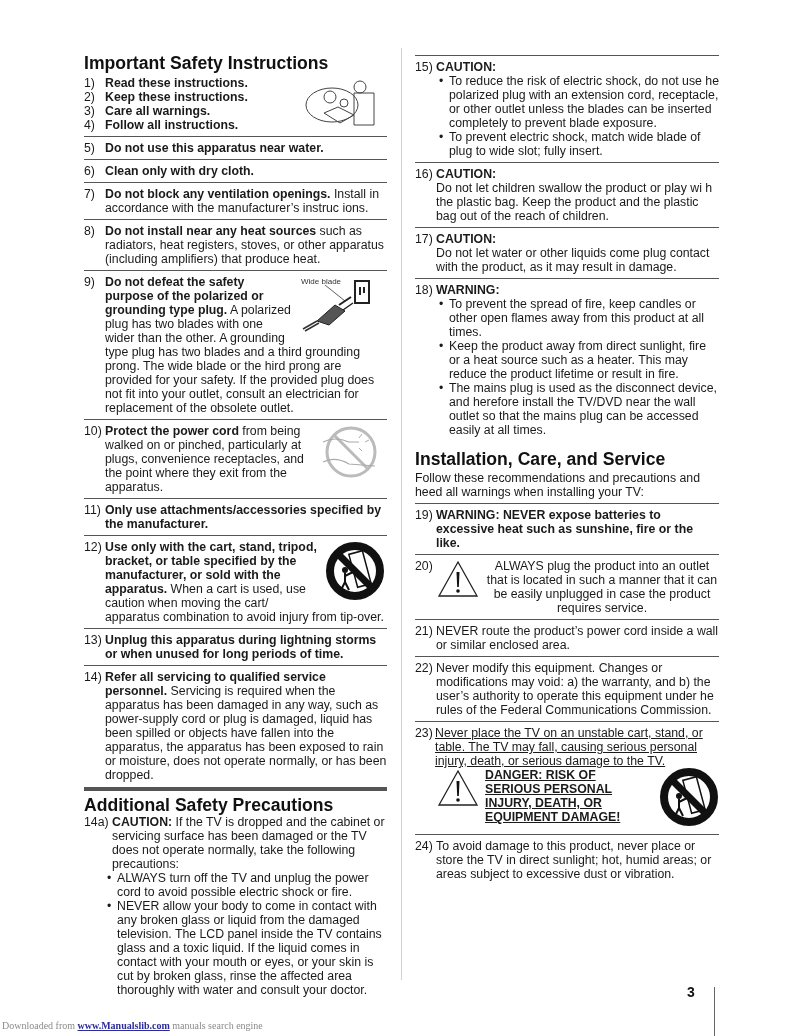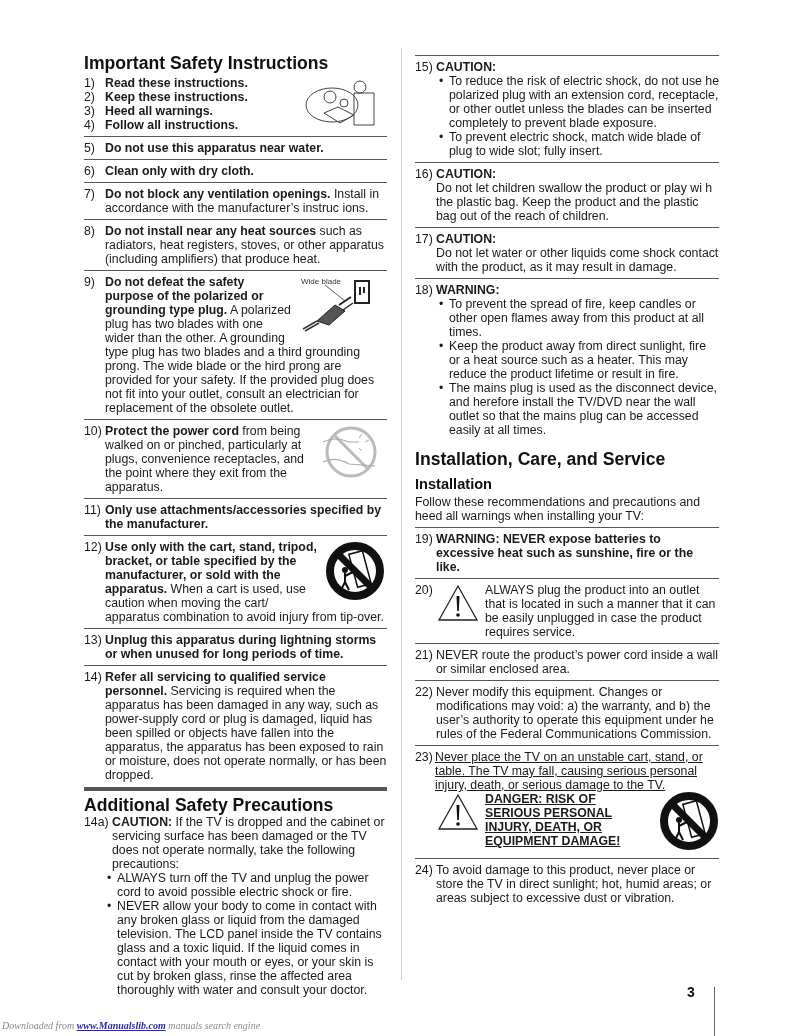--- a/index.html
+++ b/index.html
@@ -13,38 +13,38 @@
   h2.sub { font-size: 14.6px; font-weight: bold; line-height: 18px; color: #111; }
   .rule { height: 0; border-top: 1.4px solid #555; margin: 4px 0 4px 0; }
   .rule.thick { border-top: 4px solid #555; margin: 5px 0 4px 0; }
   .item { position: relative; padding-left: 21px; }
   .item .num { position: absolute; left: 0; top: 0; }
   b, .b { font-weight: bold; }
   .bullets { list-style: none; padding-left: 14px; }
   .bullets li { position: relative; padding-left: 10px; }
   .bullets li::before { content: "•"; position: absolute; left: 0; top: 0; }
   .fig { position: absolute; }
-  .footer-dl { position: absolute; left: 2px; top: 1019px; font-family: "Liberation Serif", serif; font-size: 10px; color: #8a8a8a; font-style: italic; }
+  .footer-dl { position: absolute; left: 2px; top: 1019px; font-family: "Liberation Serif", serif; font-size: 10px; color: #8a8a8a; }
   .footer-dl a { color: #2b2b9a; text-decoration: underline; font-weight: bold; }
   .page-num { position: absolute; left: 687px; top: 985px; font-size: 14px; font-weight: bold; color: #111; }
   .page-tick { position: absolute; left: 714px; top: 987px; width: 1px; height: 49px; background: #666; }
   .float-right { float: right; }
 </style>
 </head>
 <body>
 
 <div class="col-divider"></div>
 
 <div class="col col-left" style="top:53px;">
   <h1 class="section">Important Safety Instructions</h1>
 
   <div style="margin-top:3px;">
     <div class="item"><span class="num">1)</span><b>Read these instructions.</b></div>
     <div class="item"><span class="num">2)</span><b>Keep these instructions.</b></div>
-    <div class="item"><span class="num">3)</span><b>Heed all warnings.</b></div>
+    <div class="item"><span class="num">3)</span><b>Care all warnings.</b></div>
     <div class="item"><span class="num">4)</span><b>Follow all instructions.</b></div>
   </div>
   <div class="rule"></div>
   <div class="item"><span class="num">5)</span><b>Do not use this apparatus near water.</b></div>
   <div class="rule"></div>
   <div class="item"><span class="num">6)</span><b>Clean only with dry cloth.</b></div>
   <div class="rule"></div>
   <div class="item"><span class="num">7)</span><b>Do not block any ventilation openings.</b><span> Install in accordance with the manufacturer’s instruc ions.</span></div>
   <div class="rule"></div>
   <div class="item"><span class="num">8)</span><b>Do not install near any heat sources</b><span> such as radiators, heat registers, stoves, or other apparatus (including amplifiers) that produce heat.</span></div>
@@ -134,44 +134,43 @@
   <div class="rule"></div>
 
   <div class="item">
     <span class="num">16)</span><b>CAUTION:</b>
     <div>Do not let children swallow the product or play wi h the plastic bag. Keep the product and the plastic bag out of the reach of children.</div>
   </div>
   <div class="rule"></div>
 
   <div class="item">
     <span class="num">17)</span><b>CAUTION:</b>
-    <div>Do not let water or other liquids come shock contact with the product, as it may result in damage.</div>
+    <div>Do not let water or other liquids come plug contact with the product, as it may result in damage.</div>
   </div>
   <div class="rule"></div>
 
   <div class="item">
     <span class="num">18)</span><b>WARNING:</b>
   </div>
   <ul class="bullets" style="padding-left:24px;">
     <li>To prevent the spread of fire, keep candles or other open flames away from this product at all times.</li>
     <li>Keep the product away from direct sunlight, fire or a heat source such as a heater. This may reduce the product lifetime or result in fire.</li>
     <li>The mains plug is used as the disconnect device, and  herefore install the TV/DVD near the wall outlet so that the mains plug can be accessed easily at all times.</li>
   </ul>
 
   <h1 class="section" style="margin-top:12px;">Installation, Care, and Service</h1>
-  <h2 class="sub" style="margin-top:6px;">Installation</h2>
   <div style="margin-top:2px;">Follow these recommendations and precautions and heed all warnings when installing your TV:</div>
   <div class="rule"></div>
 
   <div class="item">
     <span class="num">19)</span><b>WARNING: NEVER expose batteries to excessive heat such as sunshine, fire or the like.</b>
   </div>
   <div class="rule"></div>
 
-  <div class="item" style="padding-left:70px;min-height:56px;">
+  <div class="item" style="padding-left:70px;min-height:56px;text-align:center;">
     <span class="num">20)</span>
     <svg width="42" height="38" viewBox="0 0 42 38" style="position:absolute;left:22px;top:1px;">
       <path d="M21 2 L40 36 L2 36 Z" fill="none" stroke="#222" stroke-width="1.3"></path>
       <path d="M19.5 12 L22.5 12 L21.8 27 L20.2 27 Z" fill="#111"></path>
       <circle cx="21" cy="31" r="1.8" fill="#111"></circle>
     </svg>
     <span>ALWAYS plug the product into an outlet that is located in such a manner that it can be easily unplugged in case the product requires service.</span>
   </div>
   <div class="rule"></div>
 

